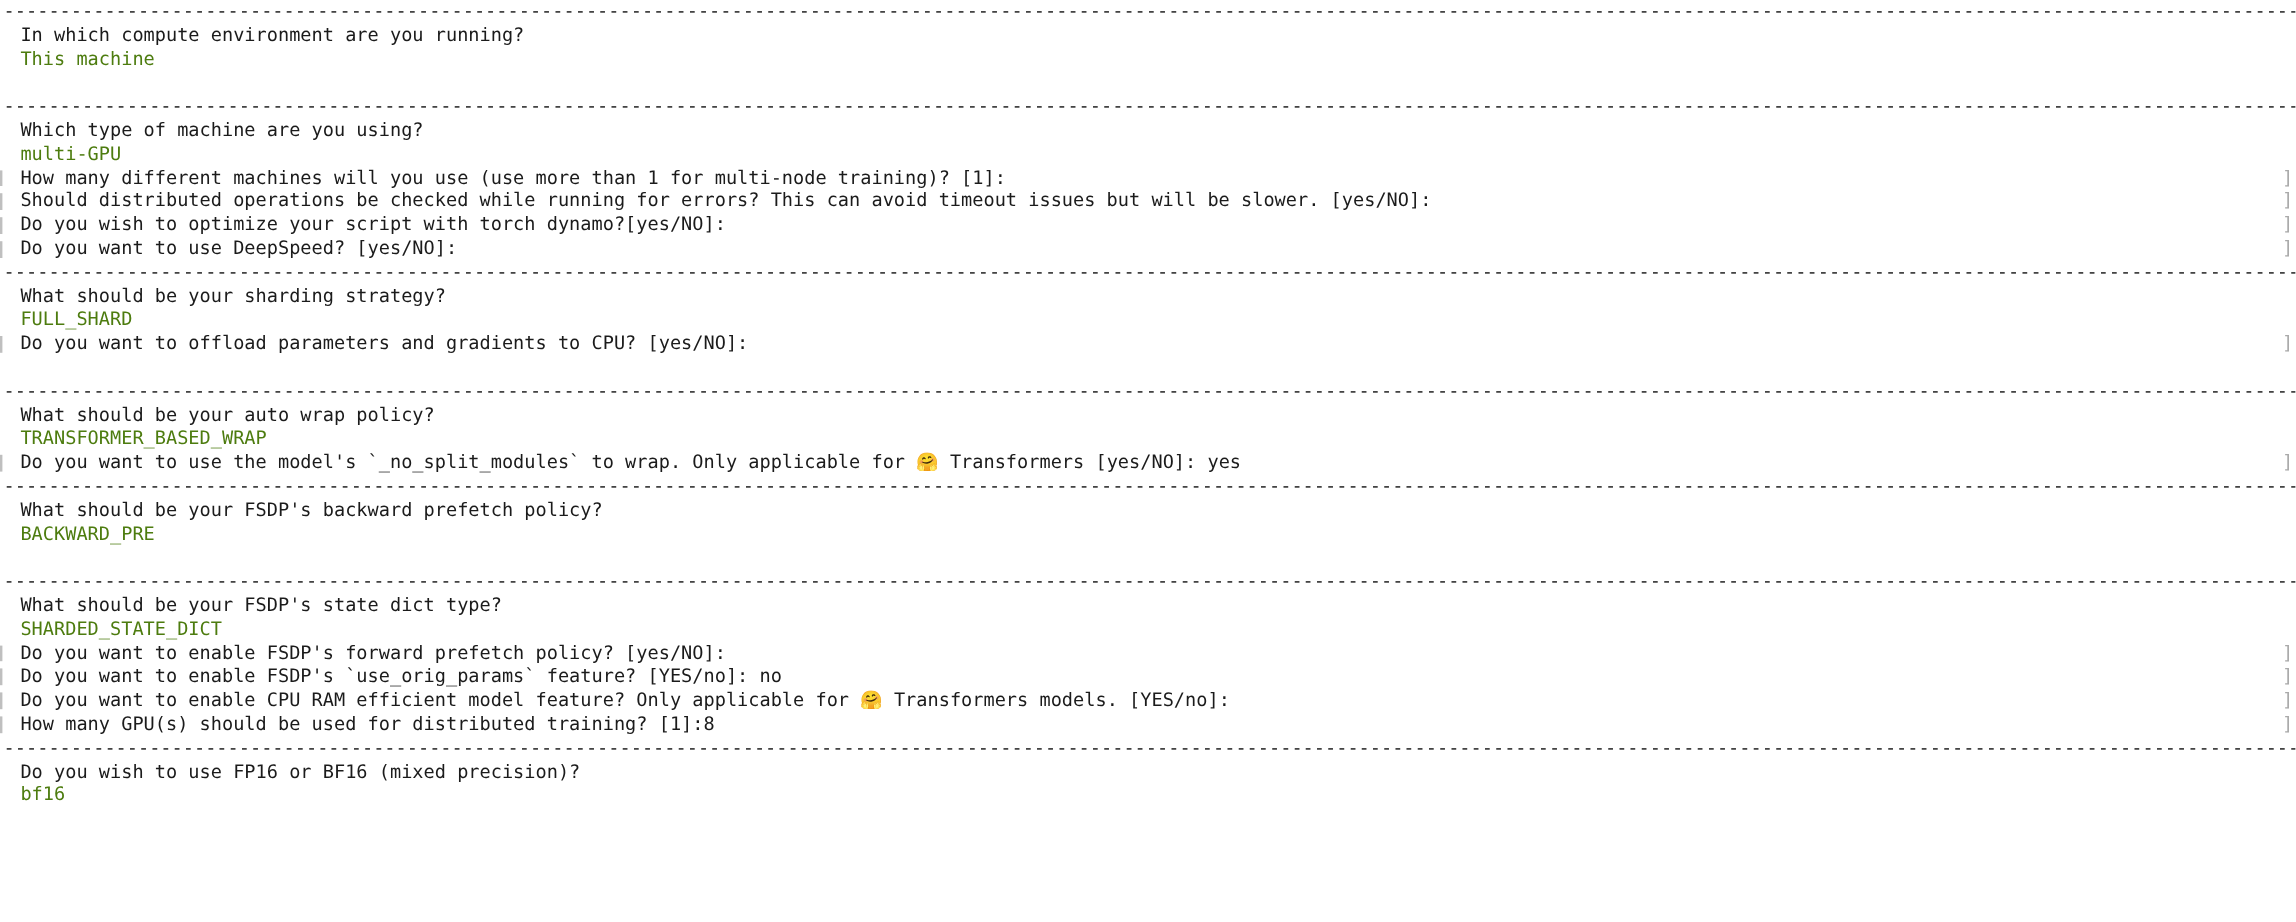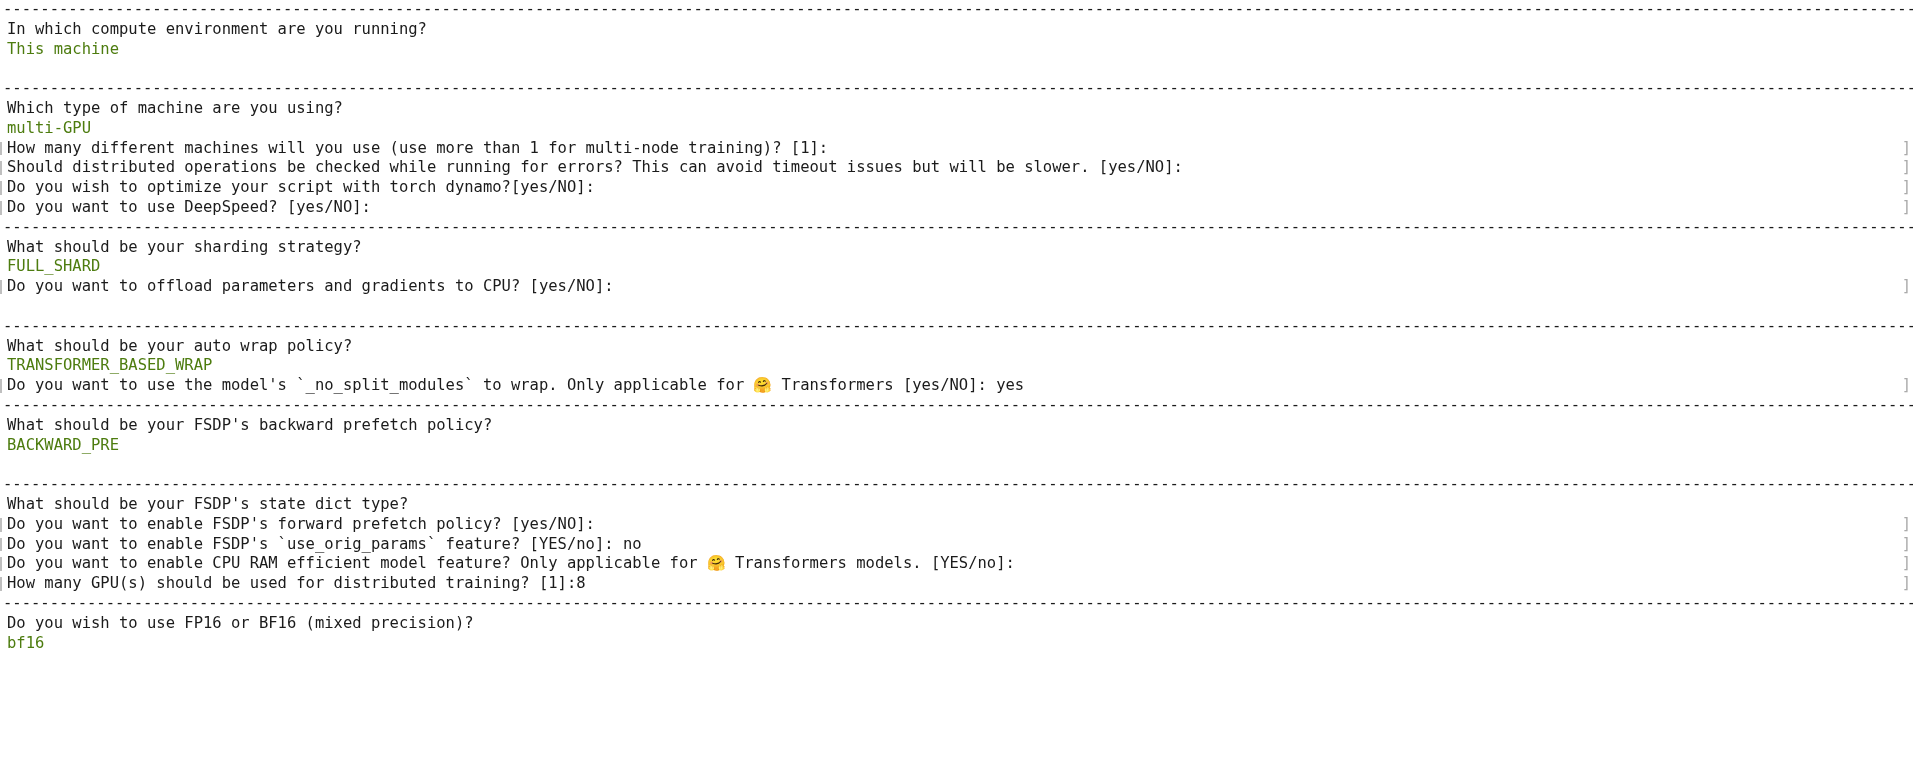--- a/index.html
+++ b/index.html
@@ -25,21 +25,21 @@
     height: 768px;
     box-sizing: border-box;
     padding: 0;
     background: #ffffff;
   }
 
   .line {
     position: relative;
     height: 19.8px;
     white-space: pre;
-    padding-left: 7px;
+    padding-left: 17px;
     box-sizing: border-box;
     overflow: visible;
   }
 
   
   .line.marked::before {
     content: "";
     position: absolute;
     left: 0px;
     top: 3px;
@@ -100,20 +100,21 @@
     <div class="rule">---------------------------------------------------------------------------------------------------------------------------------------------------------------------------------------------------------------------------------------------------------------</div>
     <div class="line"><span class="q">What should be your auto wrap policy?</span></div>
     <div class="line"><span class="a">TRANSFORMER_BASED_WRAP</span></div>
     <div class="line marked"><span class="q">Do you want to use the model's `_no_split_modules` to wrap. Only applicable for </span><span class="emoji">🤗</span><span class="q"> Transformers [yes/NO]: yes</span></div>
     <div class="rule">---------------------------------------------------------------------------------------------------------------------------------------------------------------------------------------------------------------------------------------------------------------</div>
     <div class="line"><span class="q">What should be your FSDP's backward prefetch policy?</span></div>
     <div class="line"><span class="a">BACKWARD_PRE</span></div>
     <div class="spacer"></div>
     <div class="rule">---------------------------------------------------------------------------------------------------------------------------------------------------------------------------------------------------------------------------------------------------------------</div>
     <div class="line"><span class="q">What should be your FSDP's state dict type?</span></div>
+    <div class="line"><span class="a">SHARDED_STATE_DICT</span></div>
     <div class="line marked"><span class="q">Do you want to enable FSDP's forward prefetch policy? [yes/NO]:</span></div>
     <div class="line marked"><span class="q">Do you want to enable FSDP's `use_orig_params` feature? [YES/no]: no</span></div>
     <div class="line marked"><span class="q">Do you want to enable CPU RAM efficient model feature? Only applicable for </span><span class="emoji">🤗</span><span class="q"> Transformers models. [YES/no]:</span></div>
     <div class="line marked"><span class="q">How many GPU(s) should be used for distributed training? [1]:8</span></div>
     <div class="rule">---------------------------------------------------------------------------------------------------------------------------------------------------------------------------------------------------------------------------------------------------------------</div>
     <div class="line"><span class="q">Do you wish to use FP16 or BF16 (mixed precision)?</span></div>
     <div class="line"><span class="a">bf16</span></div>
   </div>
 
 </body></html>

